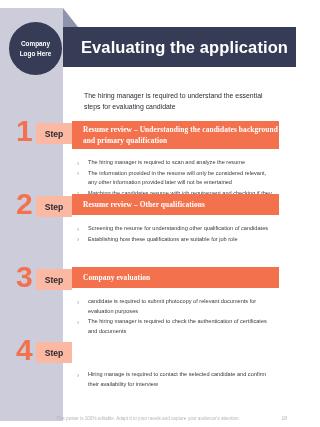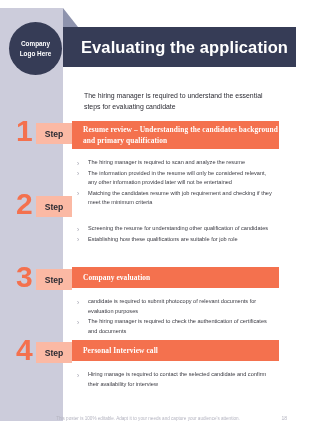--- a/index.html
+++ b/index.html
@@ -254,20 +254,23 @@
       </ul>
     </div>
 
     <div class="step step-2">
       <div class="step-marker">
         <div class="step-num">2</div>
         <div class="step-chip">
           <span>Step</span>
         </div>
       </div>
+      <div class="step-bar">
+        <div class="step-bar-title">Resume review – Other qualifications</div>
+      </div>
       <ul class="bullets">
         <li>Screening the resume for understanding other qualification of candidates</li>
         <li>Establishing how these qualifications are suitable for job role</li>
       </ul>
     </div>
 
     <div class="step step-3">
       <div class="step-marker">
         <div class="step-num">3</div>
         <div class="step-chip">
@@ -283,23 +286,20 @@
       </ul>
     </div>
 
     <div class="step step-4">
       <div class="step-marker">
         <div class="step-num">4</div>
         <div class="step-chip">
           <span>Step</span>
         </div>
       </div>
-      <div class="step-bar">
-        <div class="step-bar-title">Personal Interview call</div>
-      </div>
       <ul class="bullets">
         <li>Hiring manage is required to contact the selected candidate and confirm their availability for interview</li>
       </ul>
     </div>
 
   </div>
 
   <div class="footer">
     <div class="footer-note">This poster is 100% editable. Adapt it to your needs and capture your audience's attention.</div>
     <div class="footer-page">18</div>

